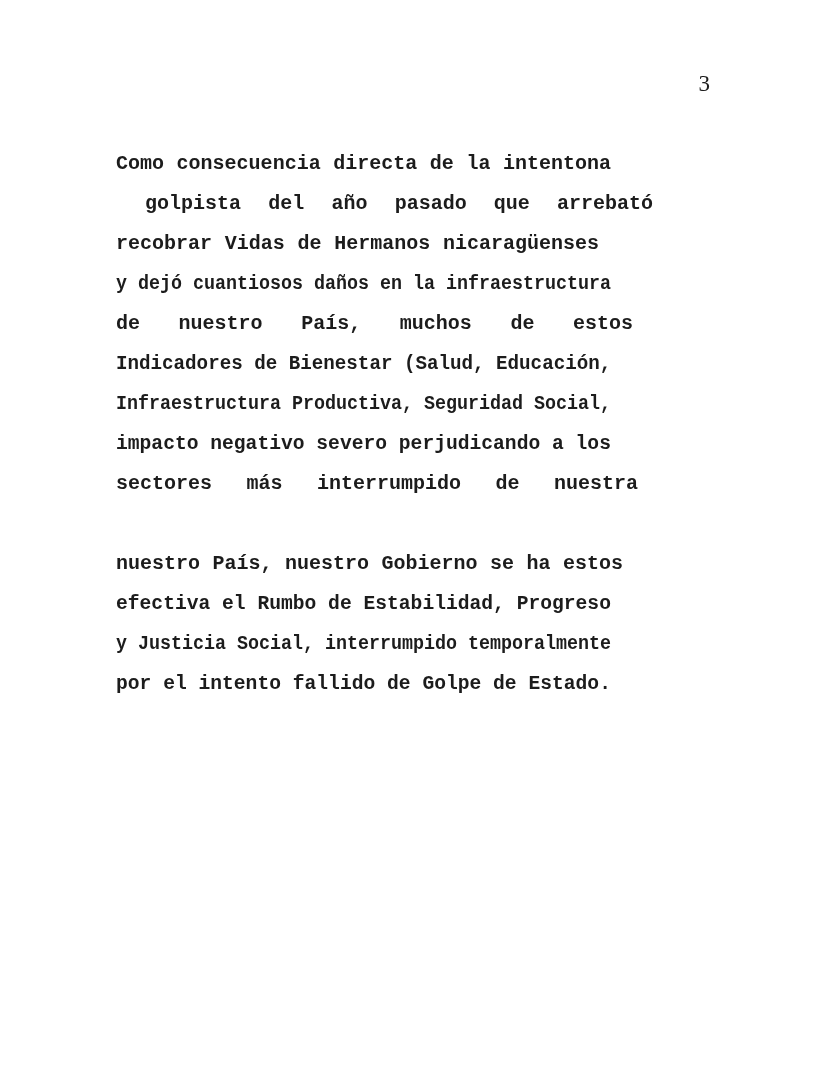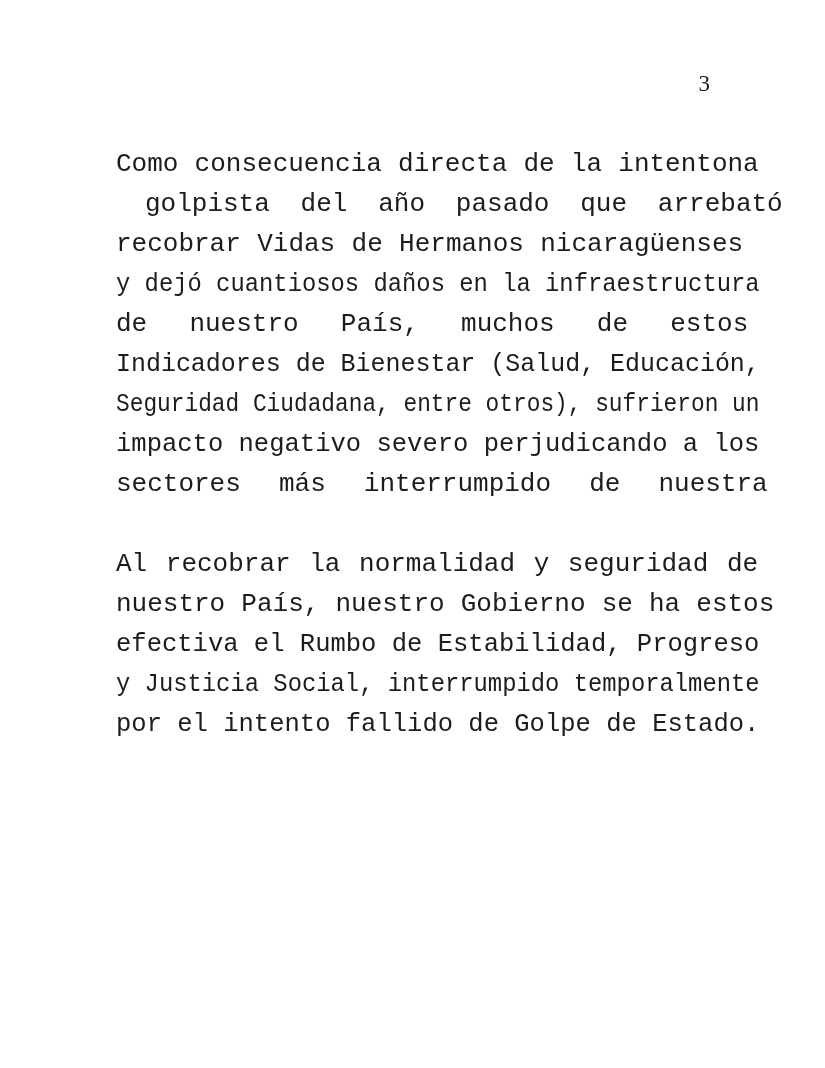--- a/index.html
+++ b/index.html
@@ -36,47 +36,47 @@
     top: 144px;
     left: 116px;
     width: 594px;
   }
   .paragraph {
     margin: 0 0 40px 0;
   }
   .line {
     height: 40px;
     line-height: 40px;
-    font-size: 26px;
+    font-size: 20px;
     white-space: pre;
     overflow: visible;
+    font-weight: bold;
   }
   .line > span {
     display: inline-block;
     white-space: pre;
   }
 </style>
 </head>
 <body>
 
 <div class="page">
   <div class="page-number">3</div>
   <div class="content">
     <div class="paragraph">
         <div class="line"><span style="word-spacing: 0.6px;">Como consecuencia directa de la intentona</span></div>
         <div class="line"><span style="word-spacing: 15.2px; margin-left: 29px;">golpista del año pasado que arrebató</span></div>
         <div class="line"><span style="word-spacing: 0.75px;">recobrar Vidas de Hermanos nicaragüenses</span></div>
         <div class="line"><span style="transform-origin: 0px 50%; transform: scaleX(0.916667);">y dejó cuantiosos daños en la infraestructura</span></div>
         <div class="line"><span style="word-spacing: 26.6px;">de nuestro País, muchos de estos</span></div>
         <div class="line"><span style="transform-origin: 0px 50%; transform: scaleX(0.959612);">Indicadores de Bienestar (Salud, Educación,</span></div>
-        <div class="line"><span style="transform-origin: 0px 50%; transform: scaleX(0.8774);">Seguridad Ciudadana, entre otros), sufrieron un</span></div>
+        <div class="line"><span style="transform-origin: 0px 50%; transform: scaleX(0.916667);">Infraestructura Productiva, Seguridad Social,</span></div>
         <div class="line"><span style="transform-origin: 0px 50%; transform: scaleX(0.981818);">impacto negativo severo perjudicando a los</span></div>
         <div class="line"><span style="word-spacing: 22.5px;">sectores más interrumpido de nuestra</span></div>
       </div>
     <div class="paragraph">
-        <div class="line"><span style="word-spacing: 3px;">Al recobrar la normalidad y seguridad de</span></div>
         <div class="line"><span style="word-spacing: 0.5px;">nuestro País, nuestro Gobierno se ha estos</span></div>
         <div class="line"><span style="transform-origin: 0px 50%; transform: scaleX(0.981818);">efectiva el Rumbo de Estabilidad, Progreso</span></div>
         <div class="line"><span style="transform-origin: 0px 50%; transform: scaleX(0.916667);">y Justicia Social, interrumpido temporalmente</span></div>
         <div class="line last"><span style="transform-origin: 0px 50%; transform: scaleX(0.981818);">por el intento fallido de Golpe de Estado.</span></div>
       </div>
   </div>
 </div>
 
 </body></html>

